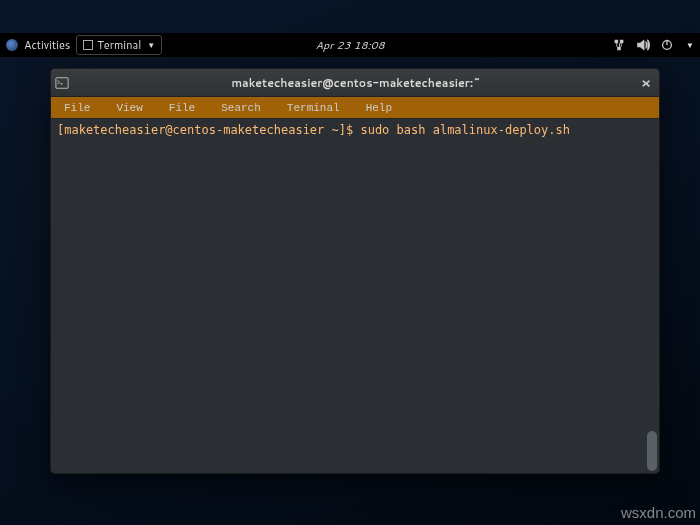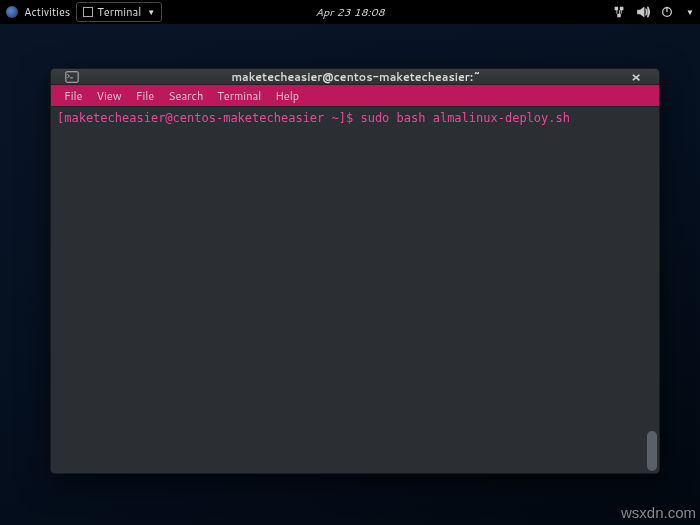--- a/index.html
+++ b/index.html
@@ -13,20 +13,21 @@
     }
     .topbar {
       height: 24px;
       background: #000;
       display: flex;
       align-items: center;
       color: #ddd;
       font-size: 11px;
       padding: 0 6px;
       position: relative;
+      margin-top: 33px;
     }
     .topbar-left { display: flex; align-items: center; gap: 6px; }
     .topbar-center { position: absolute; left: 50%; transform: translateX(-50%); font-style: italic; }
     .topbar-right { margin-left: auto; display: flex; align-items: center; gap: 10px; }
     .app-indicator {
       display: flex; align-items: center; gap: 4px;
       border: 1px solid #444; border-radius: 3px; padding: 1px 6px;
     }
     .sq { width: 10px; height: 10px; border: 1px solid #aaa; }
     .topbar svg { display: block; }
@@ -35,50 +36,51 @@
       left: 50px; top: 68px;
       width: 610px; height: 406px;
       background: #2e3436;
       border: 1px solid #1a1c1e;
       border-radius: 5px;
       box-shadow: 0 8px 30px rgba(0,0,0,0.6);
       display: flex; flex-direction: column;
       overflow: hidden;
     }
     .titlebar {
-      height: 16px;
+      height: 28px;
       background: linear-gradient(#3a3d40, #2f3234);
       display: flex; align-items: center;
-      padding: 0 14px;
+      padding: 0 4px;
       color: #d8d8d6;
       font-size: 11px;
       font-weight: bold;
       border-bottom: 1px solid #222;
     }
     .titlebar-icon { width: 14px; height: 14px; margin-right: 6px; }
     .titlebar-title { flex: 1; text-align: center; }
     .close-btn { color: #ccc; font-size: 14px; cursor: pointer; padding: 0 4px; }
     .menubar {
       height: 22px;
-      background: #be185d;
+      background: #a16207;
       display: flex; align-items: center;
-      gap: 0;
+      gap: 12px;
       padding: 0 6px;
       color: #ccc;
       font-size: 11px;
       border-bottom: 1px solid #222426;
+      font-family: Liberation Mono, monospace;
     }
     .menu-item { padding: 2px 7px; cursor: pointer; }
     .terminal-area {
       flex: 1;
       background: #2b2f33;
       padding: 3px 6px;
       font-family: "DejaVu Sans Mono", "Menlo", monospace;
       font-size: 12px;
-      color: #ec4899;
+      color: #fdba74;
       line-height: 1.4;
       position: relative;
     }
     .term-line { white-space: pre; }
     .scrollbar {
       position: absolute;
       right: 2px; bottom: 2px;
       width: 10px; height: 40px;
       background: #596066;
       border-radius: 5px;

